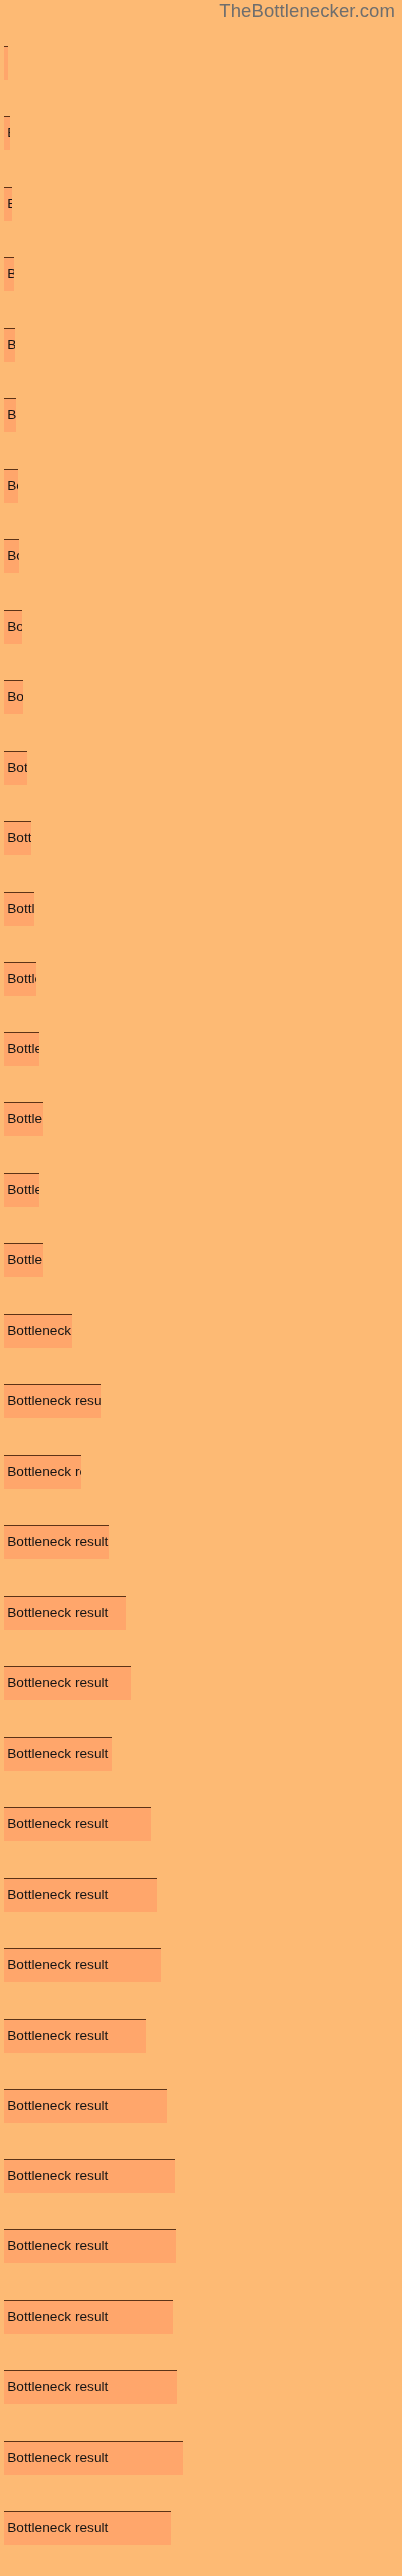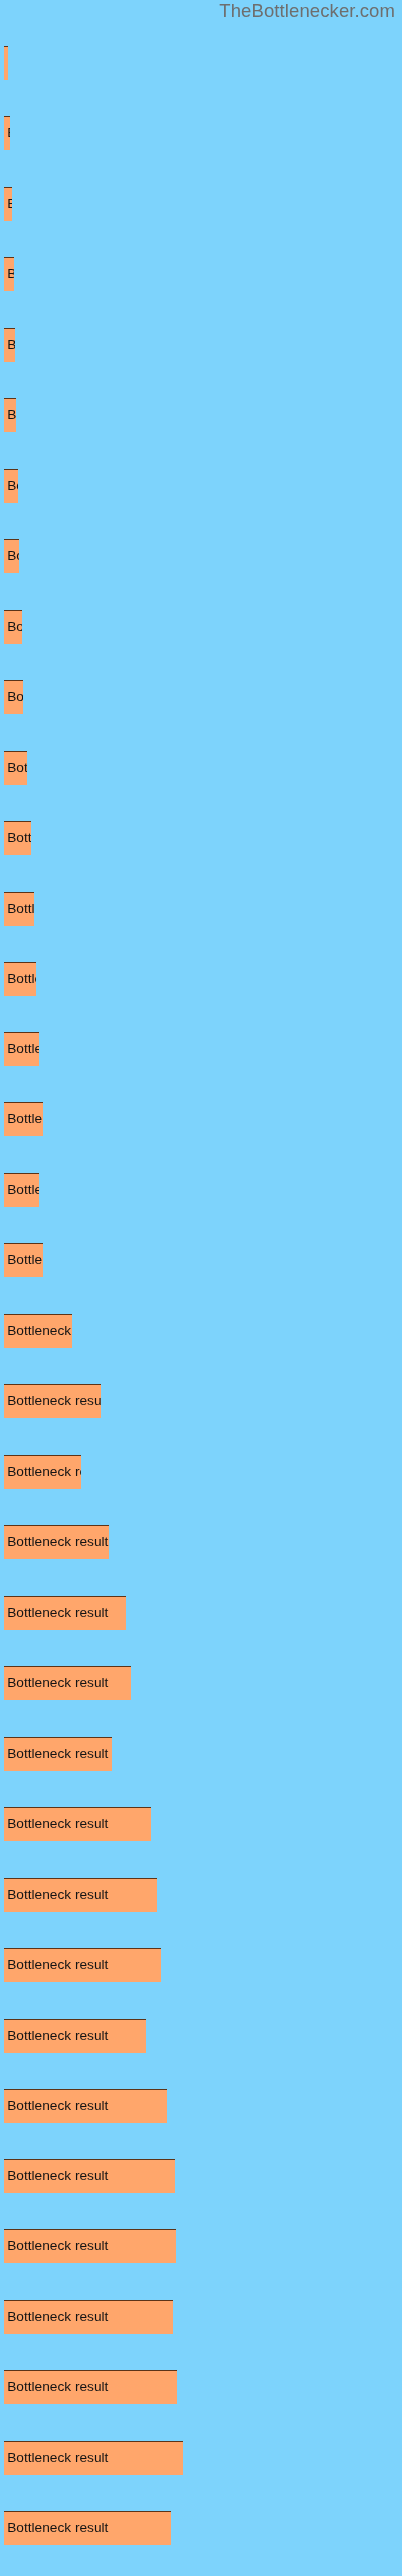--- a/index.html
+++ b/index.html
@@ -14,21 +14,21 @@
     position: relative;
     overflow: hidden;
     font-family: "Liberation Sans", sans-serif;
     -webkit-font-smoothing: antialiased;
   }
 
   #page {
     position: relative;
     width: 403px;
     height: 2576px;
-    background: #7dd3fc;
+    background: #fdba74;
   }
 
   
   .site-header {
     position: absolute;
     top: 0;
     left: 0;
     width: 403px;
     height: 27px;
     box-sizing: border-box;

